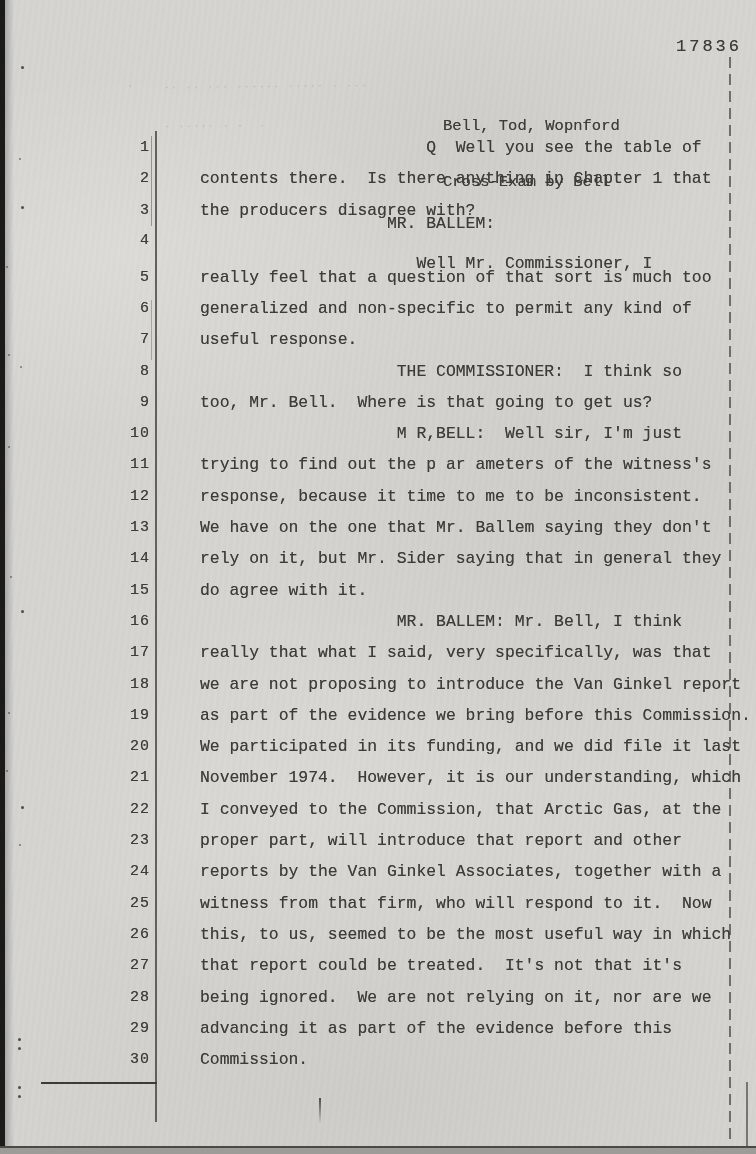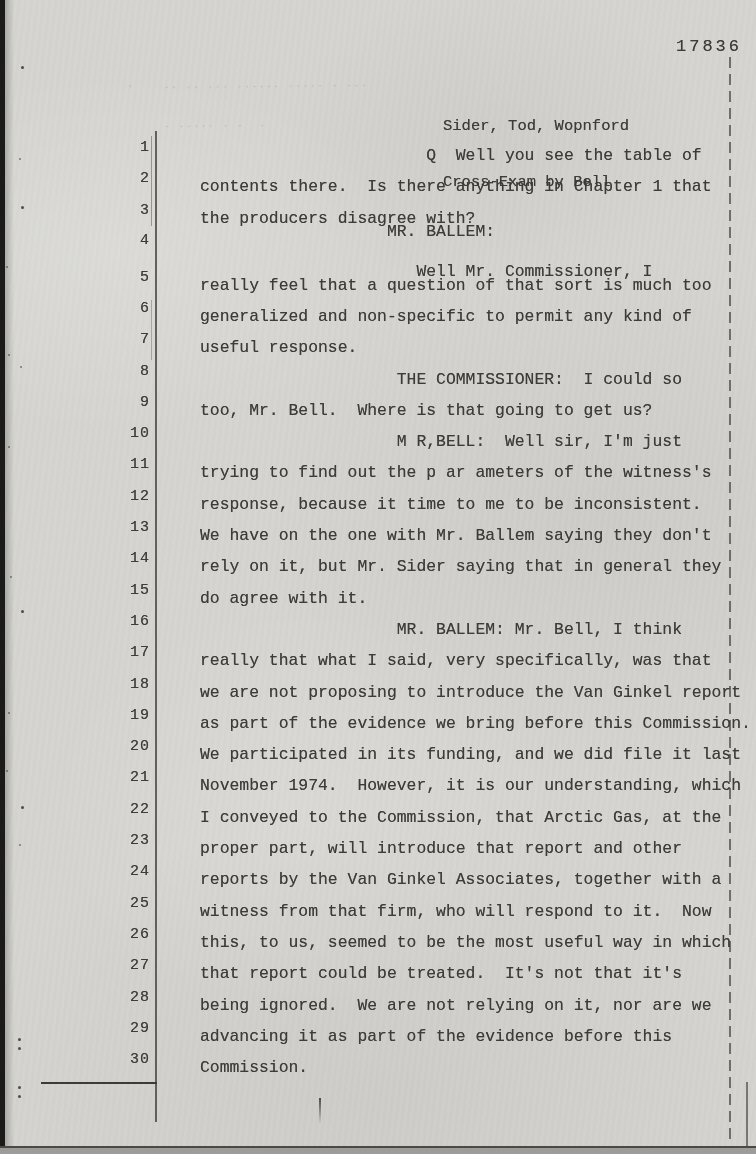--- a/index.html
+++ b/index.html
@@ -36,39 +36,39 @@
   .rule-right{position:absolute;left:729px;top:57px;width:2px;height:1085px;
     background:repeating-linear-gradient(to bottom, rgba(70,68,63,.7) 0 11px, rgba(70,68,63,0) 11px 17px);}
   .underline-30{position:absolute;left:41px;top:1082px;width:116px;height:2px;background:#3c3b37;}
   .corner-mark{position:absolute;left:746px;top:1082px;width:2px;height:64px;background:rgba(70,68,63,.65);}
   .tick-bottom{position:absolute;left:319px;top:1098px;width:2px;height:26px;
     background:linear-gradient(to bottom,#4c4a45,rgba(76,74,69,0));}
   
   #transcript{position:absolute;left:110px;top:138px;width:630px;}
   .row{position:absolute;left:0;height:0;}
   .ln{position:absolute;left:0;top:1px;width:40px;text-align:right;font-size:15px;letter-spacing:1px;}
-  .lt{position:absolute;left:90px;top:8px;white-space:pre;font-size:16.4px;}
+  .lt{position:absolute;left:90px;top:0;white-space:pre;font-size:16.4px;}
   
   .speck{position:absolute;border-radius:50%;background:rgba(42,42,38,.8);width:3px;height:3px;}
   .speck.sm{width:2px;height:2px;background:rgba(42,42,38,.55);}
 </style>
 </head>
 <body>
 
 <div class="page">
 
   <div class="stamp">
     <div>'    ·· ·· ··· ······ ····· · ···</div>
     <div>     · ····· · ·  ·</div>
   </div>
 
   <div class="page-number ink">17836</div>
 
   <div class="hdr ink">
-    <div>Sider, Tod, Wopnford</div>
+    <div>Bell, Tod, Wopnford</div>
     <div>Cross-Exam by Bell</div>
   </div>
 
   <div class="rule-left"></div>
   <div class="rule-left-double"></div>
   <div class="rule-left-double2"></div>
   <div class="rule-right"></div>
   <div class="underline-30"></div>
   <div class="corner-mark"></div>
   <div class="tick-bottom"></div>
@@ -101,41 +101,41 @@
       <div class="row" style="top: 160.9px;">
         <span class="ln">6</span>
         <span class="lt">generalized and non-specific to permit any kind of</span>
       </div>
       <div class="row" style="top: 192.2px;">
         <span class="ln">7</span>
         <span class="lt">useful response.</span>
       </div>
       <div class="row" style="top: 223.5px;">
         <span class="ln">8</span>
-        <span class="lt" style="padding-left: 20ch;">THE COMMISSIONER:  I could so</span>
+        <span class="lt" style="padding-left: 20ch;">THE COMMISSIONER:  I think so</span>
       </div>
       <div class="row" style="top: 254.8px;">
         <span class="ln">9</span>
         <span class="lt">too, Mr. Bell.  Where is that going to get us?</span>
       </div>
       <div class="row" style="top: 286.1px;">
         <span class="ln">10</span>
         <span class="lt" style="padding-left: 20ch;">M R,BELL:  Well sir, I'm just</span>
       </div>
       <div class="row" style="top: 317.4px;">
         <span class="ln">11</span>
         <span class="lt">trying to find out the p ar ameters of the witness's</span>
       </div>
       <div class="row" style="top: 348.7px;">
         <span class="ln">12</span>
         <span class="lt">response, because it time to me to be inconsistent.</span>
       </div>
       <div class="row" style="top: 380px;">
         <span class="ln">13</span>
-        <span class="lt">We have on the one with Mr. Ballem saying they don't</span>
+        <span class="lt">We have on the one that Mr. Ballem saying they don't</span>
       </div>
       <div class="row" style="top: 411.3px;">
         <span class="ln">14</span>
         <span class="lt">rely on it, but Mr. Sider saying that in general they</span>
       </div>
       <div class="row" style="top: 442.6px;">
         <span class="ln">15</span>
         <span class="lt">do agree with it.</span>
       </div>
       <div class="row" style="top: 473.9px;">

